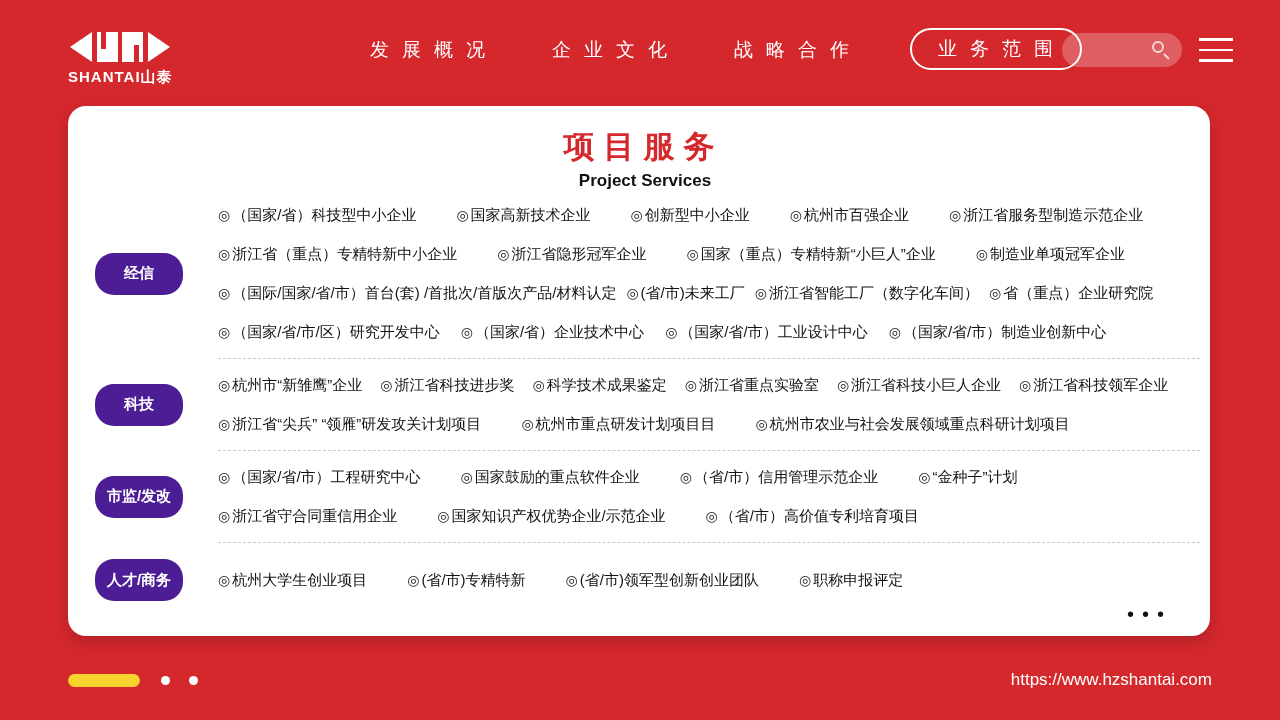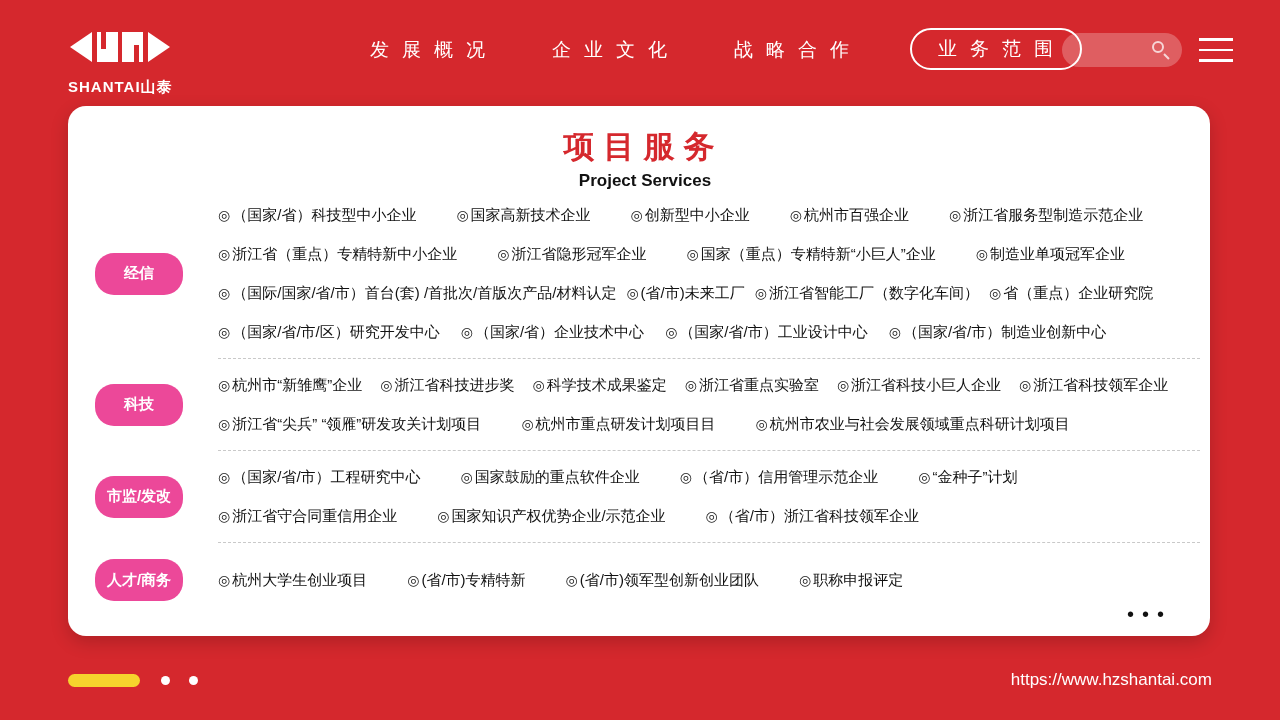--- a/index.html
+++ b/index.html
@@ -6,21 +6,21 @@
   html,body { width:1280px; height:720px; overflow:hidden; }
   body {
     background:#d5282d;
     font-family:"Liberation Sans","DejaVu Sans",sans-serif;
     position:relative;
   }
 
   
   .header { position:absolute; left:0; top:0; width:1280px; height:100px; }
   .logo { position:absolute; left:68px; top:30px; width:104px; text-align:center; }
-  .logo-brand { color:#fff; font-weight:bold; font-size:15px; letter-spacing:1px; margin-top:10px; white-space:nowrap; }
+  .logo-brand { color:#fff; font-weight:bold; font-size:15px; letter-spacing:1px; margin-top:0; white-space:nowrap; }
   .nav { position:absolute; left:364px; top:30px; display:flex; align-items:flex-end; gap:48px; height:40px; }
   .nav-item {
     color:#fff; font-size:19px; letter-spacing:13px; text-indent:6px;
     white-space:nowrap; cursor:pointer; line-height:40px;
   }
   .nav-item.active {
     border:2px solid #fff; border-radius:22px; padding:0 14px 0 20px; height:42px; line-height:38px;
   }
   .search-box {
     position:absolute; left:1062px; top:33px; width:120px; height:34px;
@@ -52,21 +52,21 @@
     color:#d5282d; letter-spacing:9px; text-indent:9px;
   }
   .card-subtitle {
     text-align:center; margin-top:3px; font-size:17px; font-weight:bold; color:#111;padding-left:12px;
   }
 
   .groups { margin-top:14px; }
   .group { display:flex; align-items:center; }
   .label-col { flex:0 0 150px; padding-left:27px; }
   .category-pill {
-    width:88px; height:42px; border-radius:19px; background:#ec4899;
+    width:88px; height:42px; border-radius:19px; background:#4c1d95;
     color:#fff; font-weight:bold; font-size:15px;
     display:flex; align-items:center; justify-content:center;
     white-space:nowrap; cursor:pointer;
   }
   .rows { flex:1; display:flex; flex-direction:column; gap:19px; padding-right:8px; overflow:hidden; }
   .item-row { display:flex; font-size:15px; color:#111; white-space:nowrap; line-height:20px; }
   .service-item { display:inline-flex; align-items:center; cursor:pointer; }
   .bullet { margin-right:2px; font-size:14px; color:#222; }
   .separator { border:none; border-top:1px dashed #c9c9c9; margin:16px 10px 16px 150px; }
 
@@ -288,21 +288,21 @@
             <span class="service-item">
               <span class="bullet">◎</span>
               <span class="item-text">浙江省守合同重信用企业</span>
             </span>
             <span class="service-item">
               <span class="bullet">◎</span>
               <span class="item-text">国家知识产权优势企业/示范企业</span>
             </span>
             <span class="service-item">
               <span class="bullet">◎</span>
-              <span class="item-text">（省/市）浙江省科技领军企业</span>
+              <span class="item-text">（省/市）高价值专利培育项目</span>
             </span>
           </div>
         </div>
       </div>
       <hr class="separator">
       <div class="group">
         <div class="label-col">
           <div class="category-pill">人才/商务</div>
         </div>
         <div class="rows">

